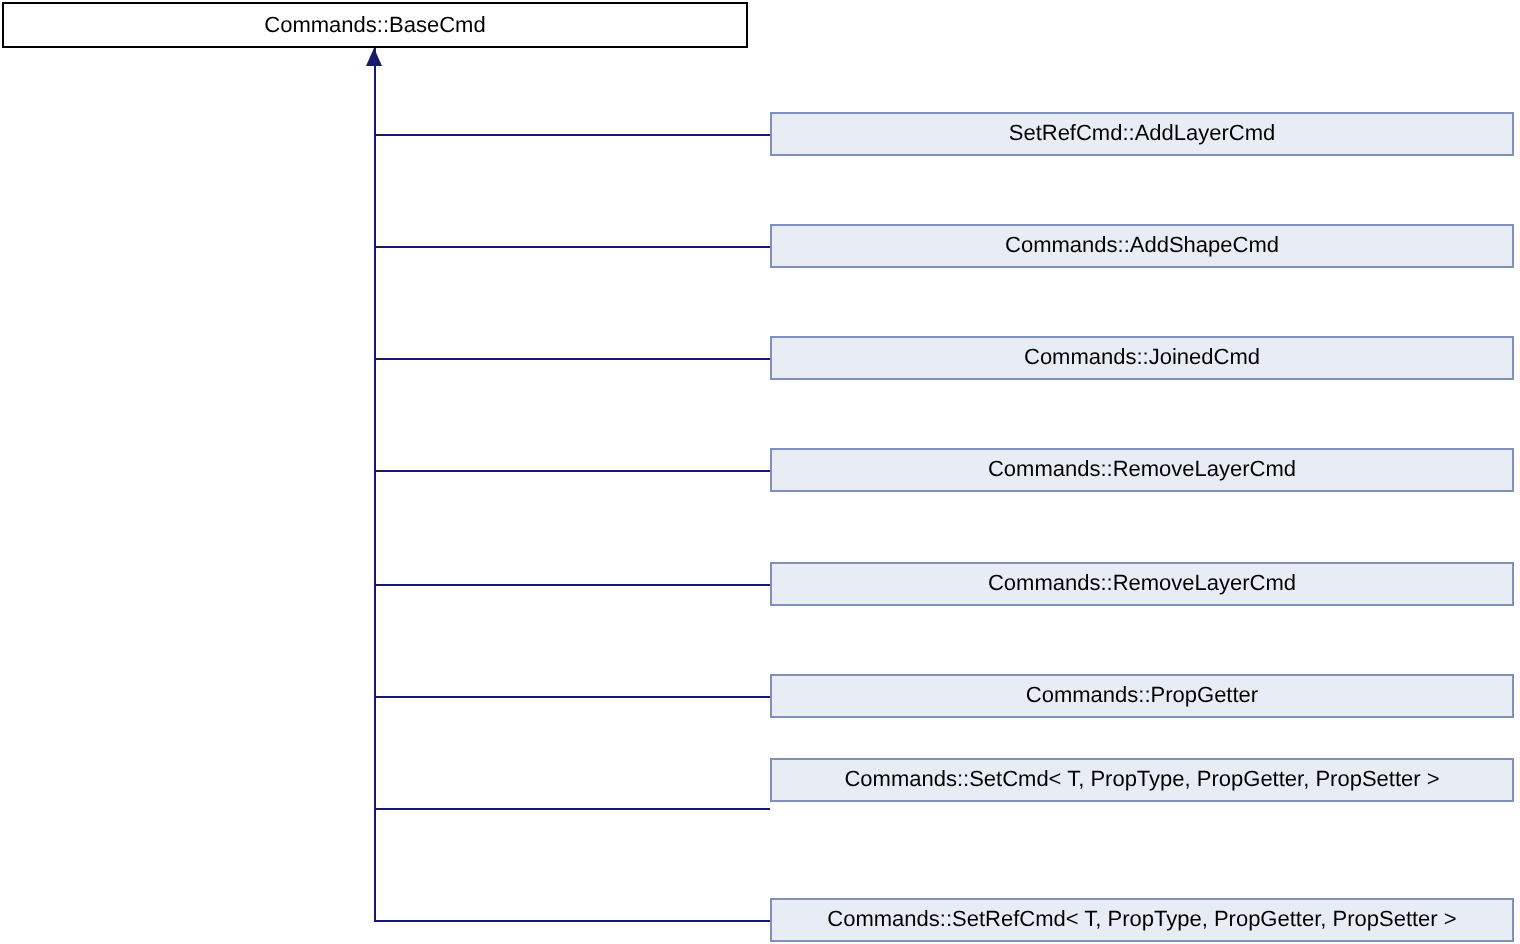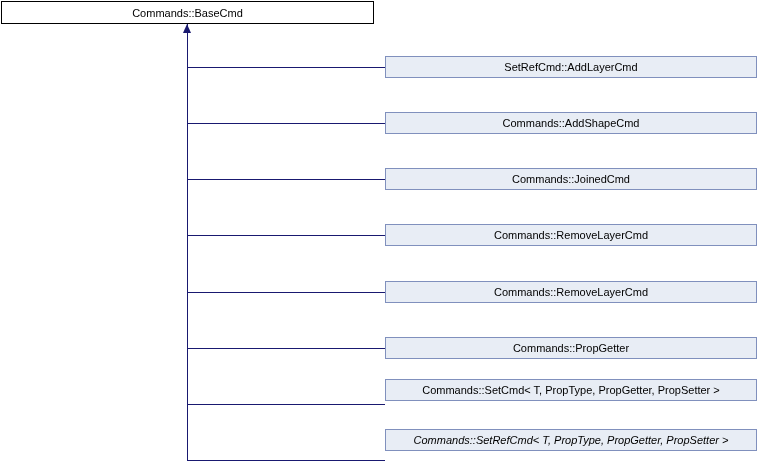--- a/index.html
+++ b/index.html
@@ -79,17 +79,17 @@
       </div>
       <div class="hline" style="top: 348px;"></div>
       <div class="node node-derived" style="top: 337px;">
         <span>Commands::PropGetter</span>
       </div>
       <div class="hline" style="top: 404px;"></div>
       <div class="node node-derived" style="top: 379px;">
         <span>Commands::SetCmd&lt; T, PropType, PropGetter, PropSetter &gt;</span>
       </div>
       <div class="hline" style="top: 460px;"></div>
-      <div class="node node-derived" style="top: 429px; font-style: italic;">
+      <div class="node node-derived" style="top: 449px;">
         <span>Commands::SetRefCmd&lt; T, PropType, PropGetter, PropSetter &gt;</span>
       </div>
     </div>
 </div>
 
 </body></html>

